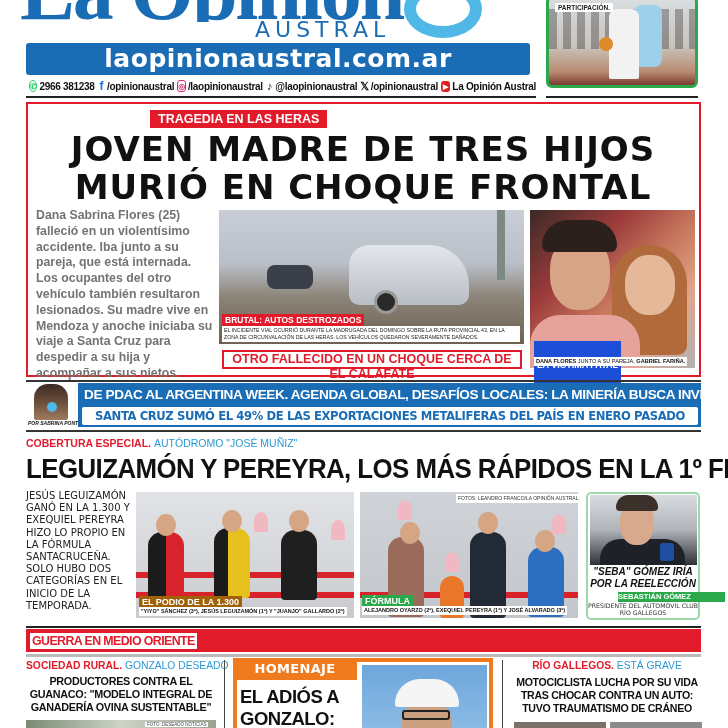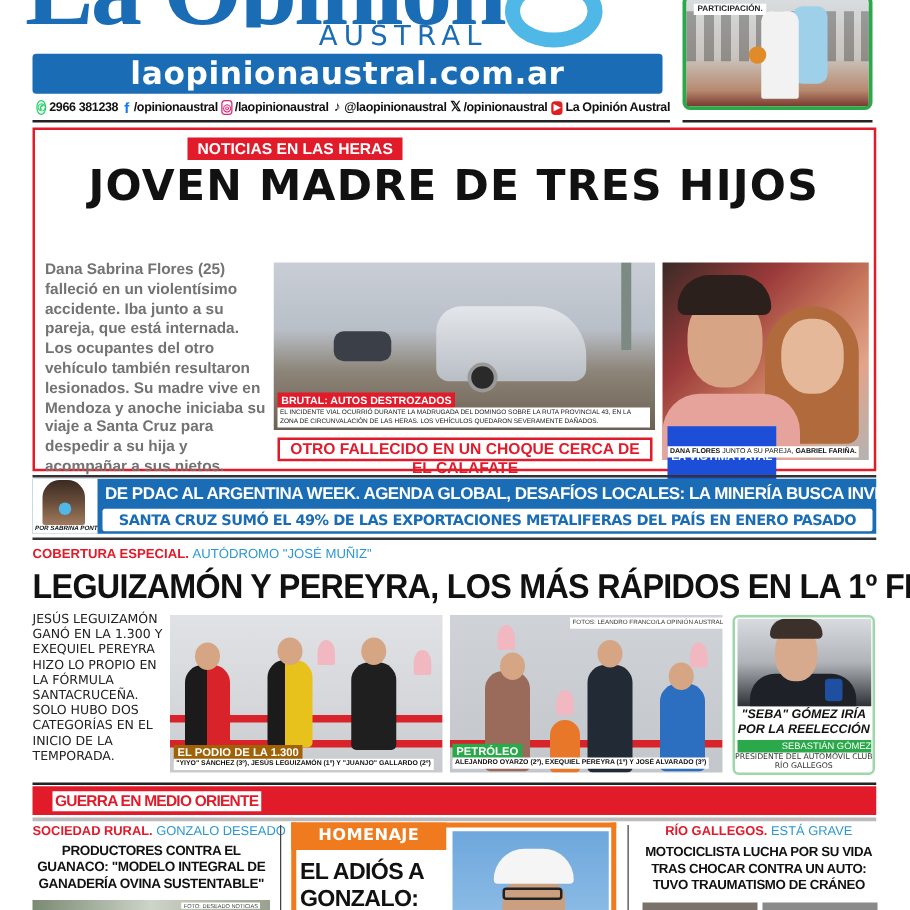--- a/index.html
+++ b/index.html
@@ -89,26 +89,26 @@
   .formula-tag { left: 362px; top: 595px; background: #2aa84a; color: #fff; font-weight: bold; font-size: 9px; padding: 1px 3px; line-height: 11px; }
   .formula-cap { left: 362px; top: 606px; background: #fff; color: #111; font-size: 5.5px; font-weight: bold; padding: 1px 2px; line-height: 7px; white-space: nowrap; }
 
   .seba-box { left: 586px; top: 492px; width: 114px; height: 128px; border: 2px solid #9ed7aa; border-radius: 5px; background: #fff; overflow: hidden; }
   .seba-photo { left: 590px; top: 495px; width: 107px; height: 70px; background: linear-gradient(180deg,#d8dce0 0%,#b0b4b8 50%,#2e3238 100%); overflow: hidden; }
   .seba-face { left: 30px; top: 6px; width: 34px; height: 44px; border-radius: 45%; background: #d7aa8e; }
   .seba-hair { left: 26px; top: 0; width: 42px; height: 16px; border-radius: 20px 20px 6px 6px; background: #3b302a; }
   .seba-jacket { left: 10px; top: 44px; width: 85px; height: 30px; background: #1e2228; border-radius: 20px 20px 0 0; }
   .seba-mic { left: 70px; top: 48px; width: 14px; height: 18px; background: #1e4fa0; border-radius: 3px; }
   .seba-h { left: 586px; top: 566px; width: 114px; text-align: center; font-weight: bold; font-style: italic; font-size: 10px; line-height: 12px; color: #111; }
-  .seba-name { left: 590px; top: 592px; width: 107px; background: #2aa84a; color: #fff; text-align: right; font-weight: normal; font-size: 7.5px; line-height: 10px; }
+  .seba-name { left: 618px; top: 592px; width: 107px; background: #2aa84a; color: #fff; text-align: left; font-weight: bold; font-size: 7.5px; line-height: 10px; }
   .seba-role { left: 586px; top: 602px; width: 114px; text-align: center; font-size: 6.2px; line-height: 7.4px; color: #333; font-family: "DejaVu Sans", sans-serif; }
 
   .rule-mid3 { left: 26px; top: 626px; width: 675px; height: 2px; background: #222; }
   .war-bar { left: 26px; top: 629px; width: 675px; height: 23px; background: #e21b2b; display: flex; align-items: center; }
-  .war-k { margin-left: 16px; background: #fff; color: #e21b2b; font-weight: bold; font-size: 12.4px; line-height: 16px; padding: 0 2px; letter-spacing: -0.6px; white-space: nowrap; }
+  .war-k { margin-left: 4px; background: #fff; color: #e21b2b; font-weight: bold; font-size: 12.4px; line-height: 16px; padding: 0 2px; letter-spacing: -0.6px; white-space: nowrap; }
   .war-h { margin-left: 5px; color: #fff; font-weight: bold; font-size: 13.4px; letter-spacing: -0.3px; white-space: nowrap; }
   .rule-mid4 { left: 26px; top: 654px; width: 675px; height: 3px; background: #bbb; }
 
   
   .b1-kicker { left: 26px; top: 660px; width: 190px; text-align: center; font-size: 10.3px; font-weight: bold; white-space: nowrap; }
   .red { color: #e21b2b; }
   .blue { color: #2c97d3; font-weight: normal; }
   .b1-h { left: 26px; top: 675px; width: 190px; text-align: center; font-size: 10.8px; font-weight: bold; line-height: 13.2px; color: #111; letter-spacing: -0.3px; }
   .b1-photo { left: 26px; top: 720px; width: 190px; height: 12px; background: linear-gradient(90deg,#7a8a74,#cdd4c8 50%,#9aa28f); }
   .b1-credit { left: 145px; top: 722px; background: #fff; font-size: 4.5px; color: #444; padding: 0 2px; }
@@ -156,24 +156,25 @@
   <div class="abs promo-crowd"></div>
   <div class="abs promo-p2"></div>
   <div class="abs promo-p1"></div>
   <div class="abs promo-ball"></div>
   <div class="abs promo-cap">PARTICIPACIÓN.</div>
 </div>
 <div class="abs rule-promo"></div>
 
 <div class="abs main-box"></div>
 <div class="abs kicker">
-  <span class="k1">NOTICIAS EN LAS HERAS</span>
+  <span class="k1">TRAGEDIA EN LAS HERAS</span>
 </div>
 <div class="abs headline">
   <div>JOVEN MADRE DE TRES HIJOS</div>
+  <div>MURIÓ EN CHOQUE FRONTAL</div>
 </div>
 <div class="abs lede">Dana Sabrina Flores (25) falleció en un violentísimo accidente. Iba junto a su pareja, que está internada. Los ocupantes del otro vehículo también resultaron lesionados. Su madre vive en Mendoza y anoche iniciaba su viaje a Santa Cruz para despedir a su hija y acompañar a sus nietos.</div>
 
 <div class="abs crash-photo">
   <div class="abs pole"></div>
   <div class="abs car2"></div>
   <div class="abs car"></div>
   <div class="abs car-wheel"></div>
 </div>
 <div class="abs crash-tag">BRUTAL: AUTOS DESTROZADOS</div>
@@ -226,21 +227,21 @@
   <div class="abs trophy" style="left:38px;top:8px;"></div>
   <div class="abs racer" style="left:110px;top:40px;height:86px;background:#222a35;"></div>
   <div class="abs head" style="left:118px;top:20px;"></div>
   <div class="abs racer" style="left:80px;top:84px;width:24px;height:42px;background:#e8772a;"></div>
   <div class="abs trophy" style="left:85px;top:60px;"></div>
   <div class="abs racer" style="left:168px;top:55px;height:70px;background:#2c6fc0;"></div>
   <div class="abs head" style="left:175px;top:38px;"></div>
   <div class="abs trophy" style="left:192px;top:22px;"></div>
 </div>
 <div class="abs fotos-credit">FOTOS: LEANDRO FRANCO/LA OPINIÓN AUSTRAL</div>
-<div class="abs formula-tag">PETRÓLEO</div>
+<div class="abs formula-tag">FÓRMULA</div>
 <div class="abs formula-cap">ALEJANDRO OYARZO (2º), EXEQUIEL PEREYRA (1º) Y JOSÉ ALVARADO (3º)</div>
 
 <div class="abs seba-box"></div>
 <div class="abs seba-photo">
   <div class="abs seba-jacket"></div>
   <div class="abs seba-face"></div>
   <div class="abs seba-hair"></div>
   <div class="abs seba-mic"></div>
 </div>
 <div class="abs seba-h">"SEBA" GÓMEZ IRÍA POR LA REELECCIÓN</div>

